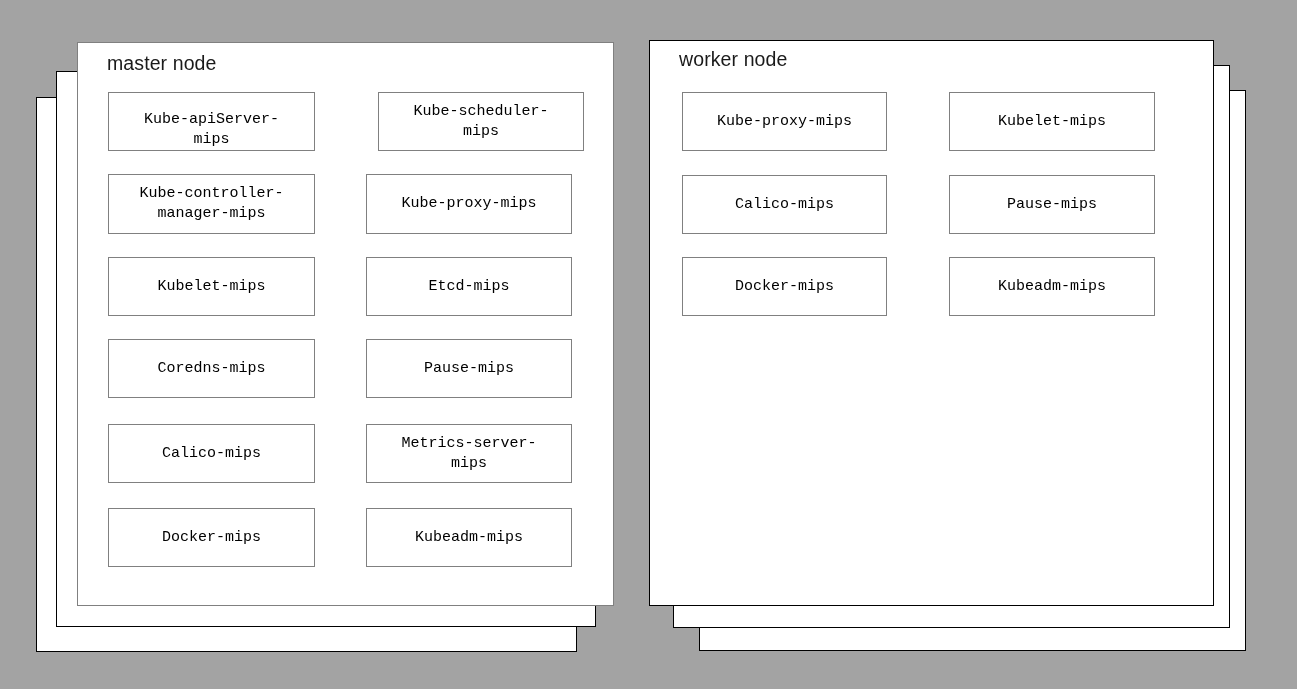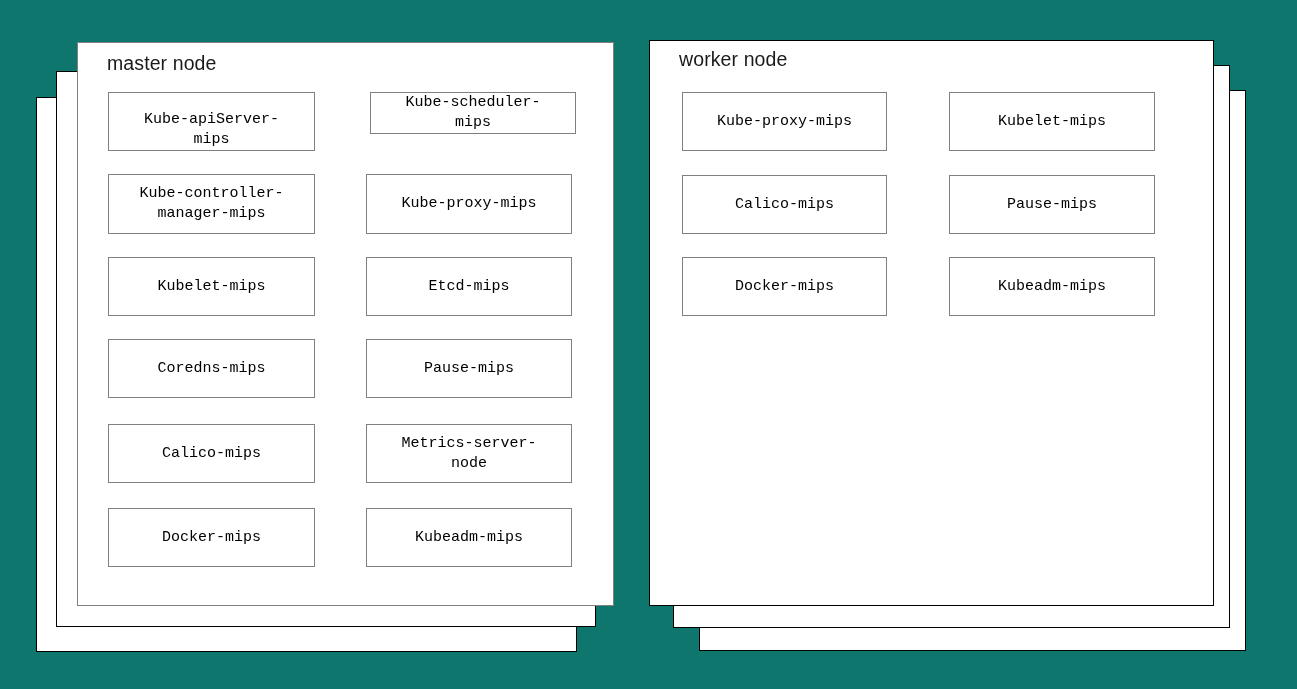--- a/index.html
+++ b/index.html
@@ -11,21 +11,21 @@
     width: 1297px;
     height: 689px;
     background: #ffffff;
     font-family: "Liberation Sans", sans-serif;
     overflow: hidden;
   }
   #canvas {
     position: relative;
     width: 1297px;
     height: 689px;
-    background: #0f766e;
+    background: #a3a3a3;
   }
 
   
   .card {
     position: absolute;
     background: #ffffff;
     box-sizing: border-box;
   }
   .card-back {
     border: 1.4px solid #000000;
@@ -80,21 +80,21 @@
   <div class="card card-back" style="left:36px; top:97px; width:541px; height:555px;"></div>
   <div class="card card-back" style="left:56px; top:71px; width:540px; height:556px;"></div>
   <div class="card card-front-gray" style="left:77px; top:42px; width:537px; height:564px;"></div>
 
   <div class="node-title" style="left:107px; top:52px;">master node</div>
 
   <div class="comp-box" style="left:108px; top:92px; width:207px; height:59px;align-items:flex-end;">
     <span class="comp-label">Kube-apiServer-
 mips</span>
   </div>
-  <div class="comp-box" style="left:370px; top:92px; width:206px; height:42px;">
+  <div class="comp-box" style="left:378px; top:92px; width:206px; height:59px;">
     <span class="comp-label">Kube-scheduler-
 mips</span>
   </div>
 
   <div class="comp-box" style="left:108px; top:174px; width:207px; height:60px;">
     <span class="comp-label">Kube-controller-
 manager-mips</span>
   </div>
   <div class="comp-box" style="left:366px; top:174px; width:206px; height:60px;">
     <span class="comp-label">Kube-proxy-mips</span>
@@ -112,21 +112,21 @@
   </div>
   <div class="comp-box" style="left:366px; top:339px; width:206px; height:59px;">
     <span class="comp-label">Pause-mips</span>
   </div>
 
   <div class="comp-box" style="left:108px; top:424px; width:207px; height:59px;">
     <span class="comp-label">Calico-mips</span>
   </div>
   <div class="comp-box" style="left:366px; top:424px; width:206px; height:59px;">
     <span class="comp-label">Metrics-server-
-node</span>
+mips</span>
   </div>
 
   <div class="comp-box" style="left:108px; top:508px; width:207px; height:59px;">
     <span class="comp-label">Docker-mips</span>
   </div>
   <div class="comp-box" style="left:366px; top:508px; width:206px; height:59px;">
     <span class="comp-label">Kubeadm-mips</span>
   </div>
 
   <div class="card card-back" style="left:699px; top:90px; width:547px; height:561px;"></div>

